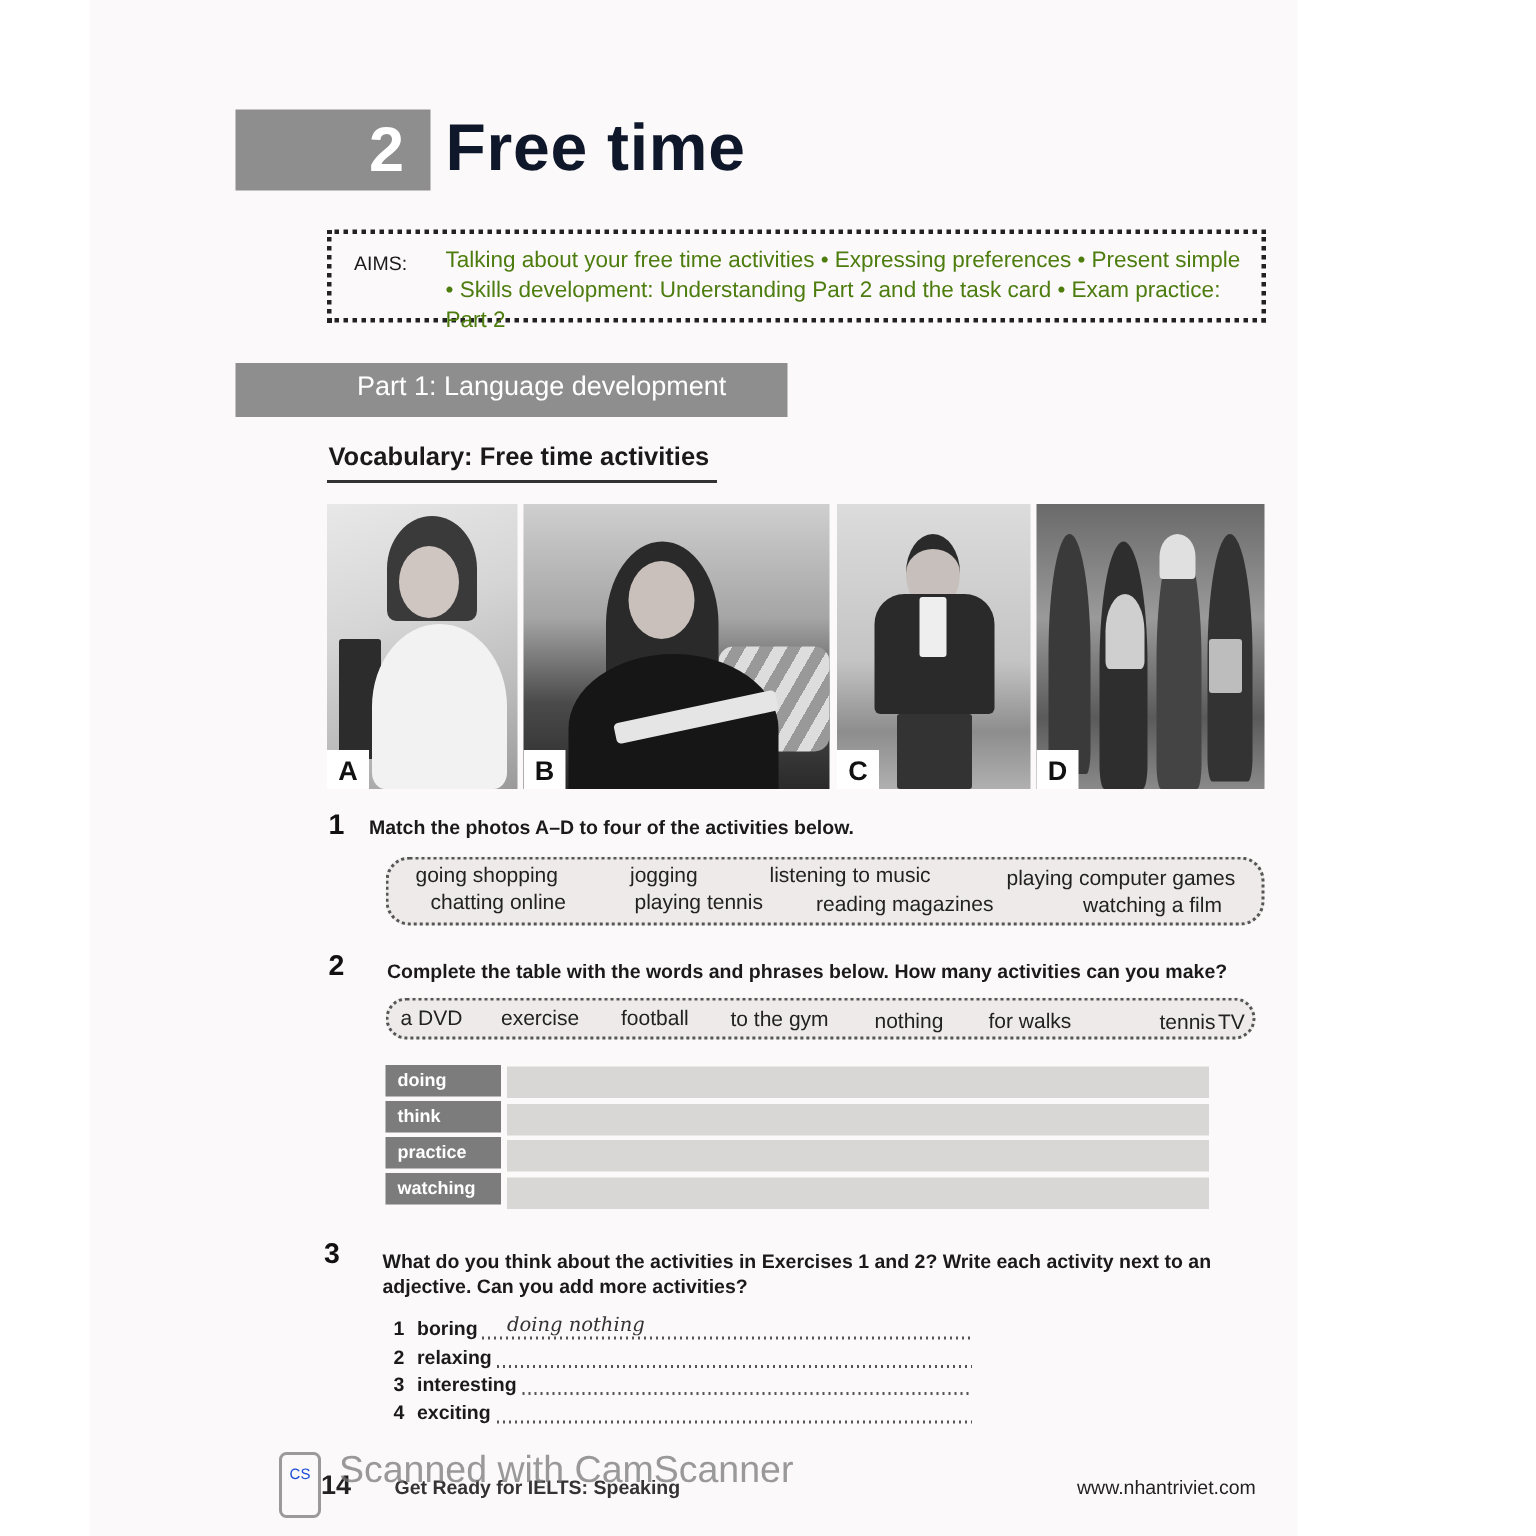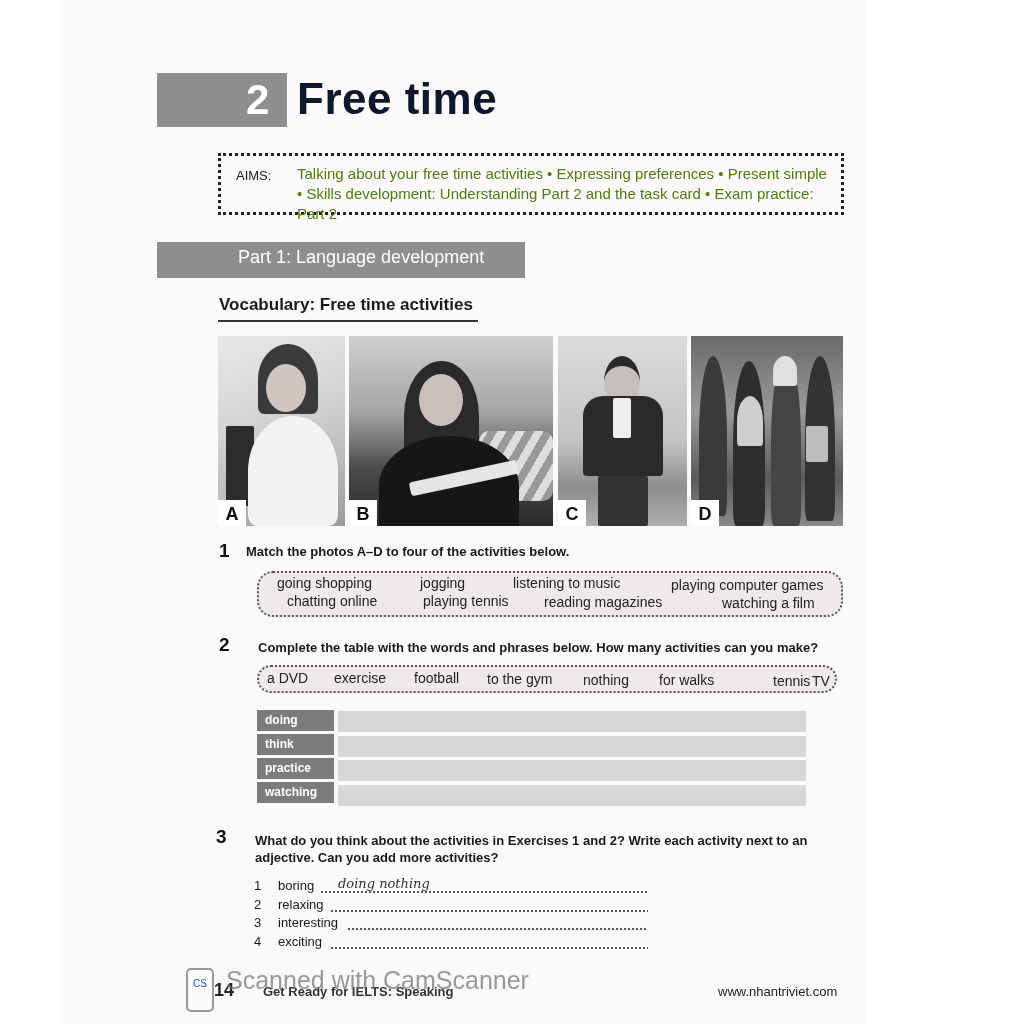--- a/index.html
+++ b/index.html
@@ -56,21 +56,21 @@
 
     
     .tbl-label {
       position:absolute; left:257px; width:77px; height:21px; background:#7d7c7c;
       color:#fff; font-size:12px; font-weight:bold; line-height:21px; padding-left:8px; box-sizing:border-box;
     }
     .tbl-cell {
       position:absolute; left:338px; width:468px; height:21px; background:#d9d6d6;
     }
 
-    .adj-row { position:absolute; left:254px; font-size:13px; font-weight:normal; color:#1a1a1a; }
+    .adj-row { position:absolute; left:254px; font-size:13px; font-weight:bold; color:#1a1a1a;text-align:center; }
     .adj-row .n { display:inline-block; width:24px; }
     .dots {
       position:absolute; height:2px; top:12px;
       background-image:radial-gradient(circle,#555 0.8px,transparent 1px);
       background-size:4px 2px;
     }
     .handwriting { font-family:"DejaVu Serif", serif; font-style:italic; font-weight:normal; font-size:13px; color:#333; }
 
     .footer-num { left:214px; top:980px; font-size:18px; font-weight:bold; color:#222; }
     .footer-book { left:263px; top:984px; font-size:13px; font-weight:bold; color:#333; }

